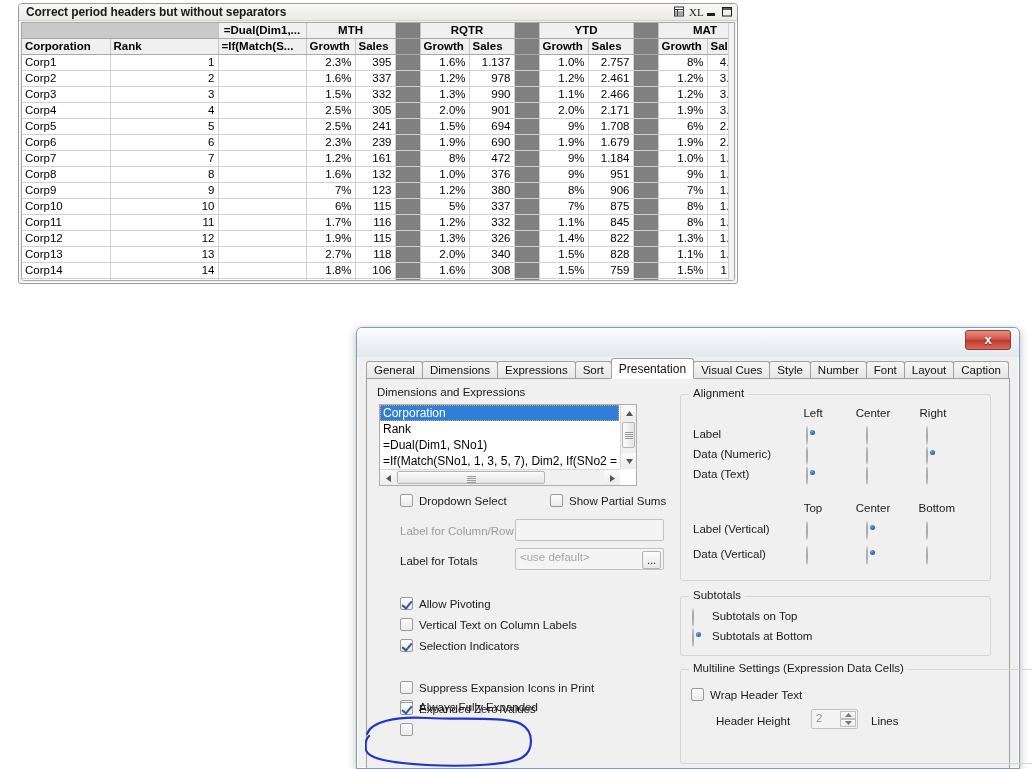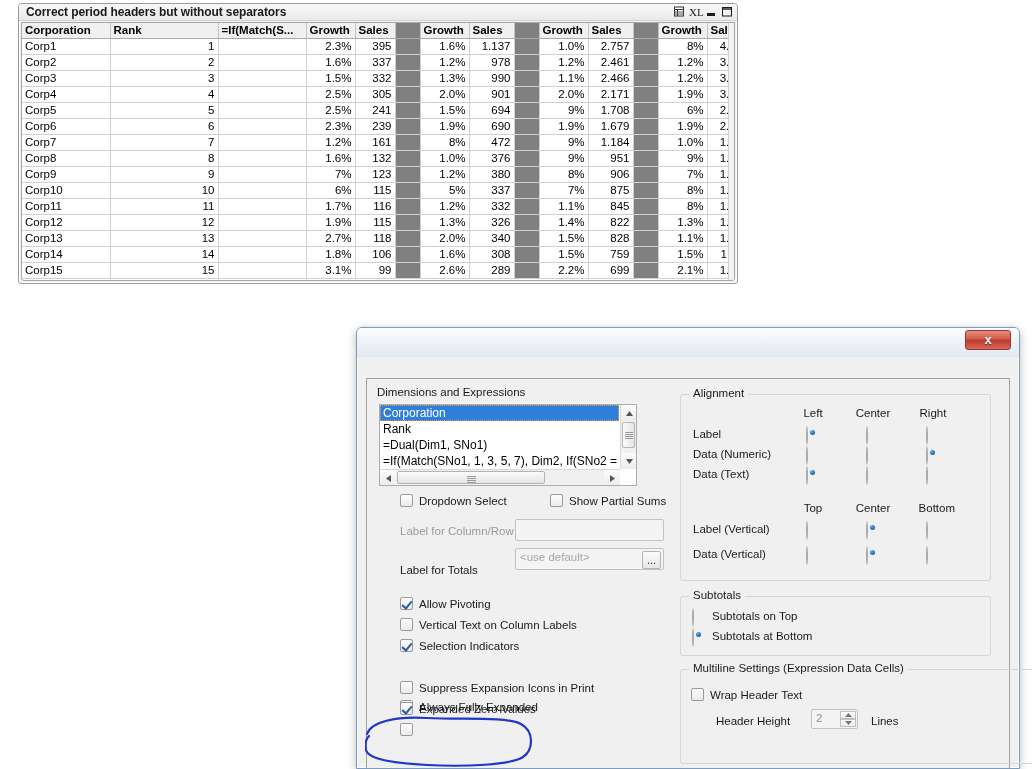--- a/index.html
+++ b/index.html
@@ -204,20 +204,31 @@
           <col style="width:49px">
             <col style="width:45px">
             <col style="width:25px">
           <col style="width:49px">
             <col style="width:45px">
             <col style="width:25px">
           <col style="width:49px">
             <col style="width:45px">
         </colgroup>
         <tbody id="pivot-body">
+            <tr class="hdr hdr1">
+              <td colspan="2" class="gray-merge"></td>
+              <td class="lft">=Dual(Dim1,...</td>
+              <td colspan="2" class="ctr">MTH</td>
+              <td class="sep"></td>
+              <td colspan="2" class="ctr">RQTR</td>
+              <td class="sep"></td>
+              <td colspan="2" class="ctr">YTD</td>
+              <td class="sep"></td>
+              <td colspan="2" class="ctr">MAT</td>
+            </tr>
             <tr class="hdr">
               <td class="lft">Corporation</td>
               <td class="lft">Rank</td>
               <td class="lft">=If(Match(S...</td>
               <td class="lft">Growth</td>
               <td class="lft">Sales</td>
               <td class="sep"></td>
               <td class="lft">Growth</td>
               <td class="lft">Sales</td>
               <td class="sep"></td>
@@ -471,20 +482,33 @@
       </table>
       <div class="vscroll-strip"></div>
     </div>
   </div>
 
   <div class="dialog">
     <div class="dlg-titlebar">
       <div class="dlg-close">x</div>
     </div>
 
+    <div class="tabstrip" id="tabstrip">
+        <div class="tab">General</div>
+        <div class="tab">Dimensions</div>
+        <div class="tab">Expressions</div>
+        <div class="tab">Sort</div>
+        <div class="tab active">Presentation</div>
+        <div class="tab">Visual Cues</div>
+        <div class="tab">Style</div>
+        <div class="tab">Number</div>
+        <div class="tab">Font</div>
+        <div class="tab">Layout</div>
+        <div class="tab">Caption</div>
+      </div>
 
     <div class="tabpage">
 
       <div class="grouplabel-plain" style="left:10px; top:7px;">Dimensions and Expressions</div>
 
       <div class="listbox" style="left:12px; top:25px; width:258px; height:82px;">
         <div id="lb-items" style="position:absolute; left:0; top:0; right:17px;">
             <div class="lbitem sel">Corporation</div>
             <div class="lbitem">Rank</div>
             <div class="lbitem">=Dual(Dim1, SNo1)</div>
@@ -528,21 +552,21 @@
         <span>Dropdown Select</span>
       </div>
       <div class="cb-row" style="left:183px; top:115px;">
         <span class="cbox"></span>
         <span>Show Partial Sums</span>
       </div>
 
       <div class="lbl dim" style="left:33px; top:146px;">Label for Column/Row</div>
       <div class="tbox dimmed" style="left:148px; top:140px; width:149px; height:22px;"></div>
 
-      <div class="lbl" style="left:33px; top:185px;">Label for Totals</div>
+      <div class="lbl" style="left:33px; top:176px;">Label for Totals</div>
       <div class="tbox dimmed" style="left:148px; top:169px; width:149px; height:22px;">
         <span class="ph">&lt;use default&gt;</span>
         <span class="ellipsis-btn">...</span>
       </div>
 
       <div class="group" style="left:6px; top:15px; width:300px; height:187px; border-color:#d6d6d6; background:transparent; z-index:-1;"></div>
 
       <div class="group" style="left:313px; top:15px; width:311px; height:187px;">
         <span class="glabel">Alignment</span>
         <div id="align-cols">

